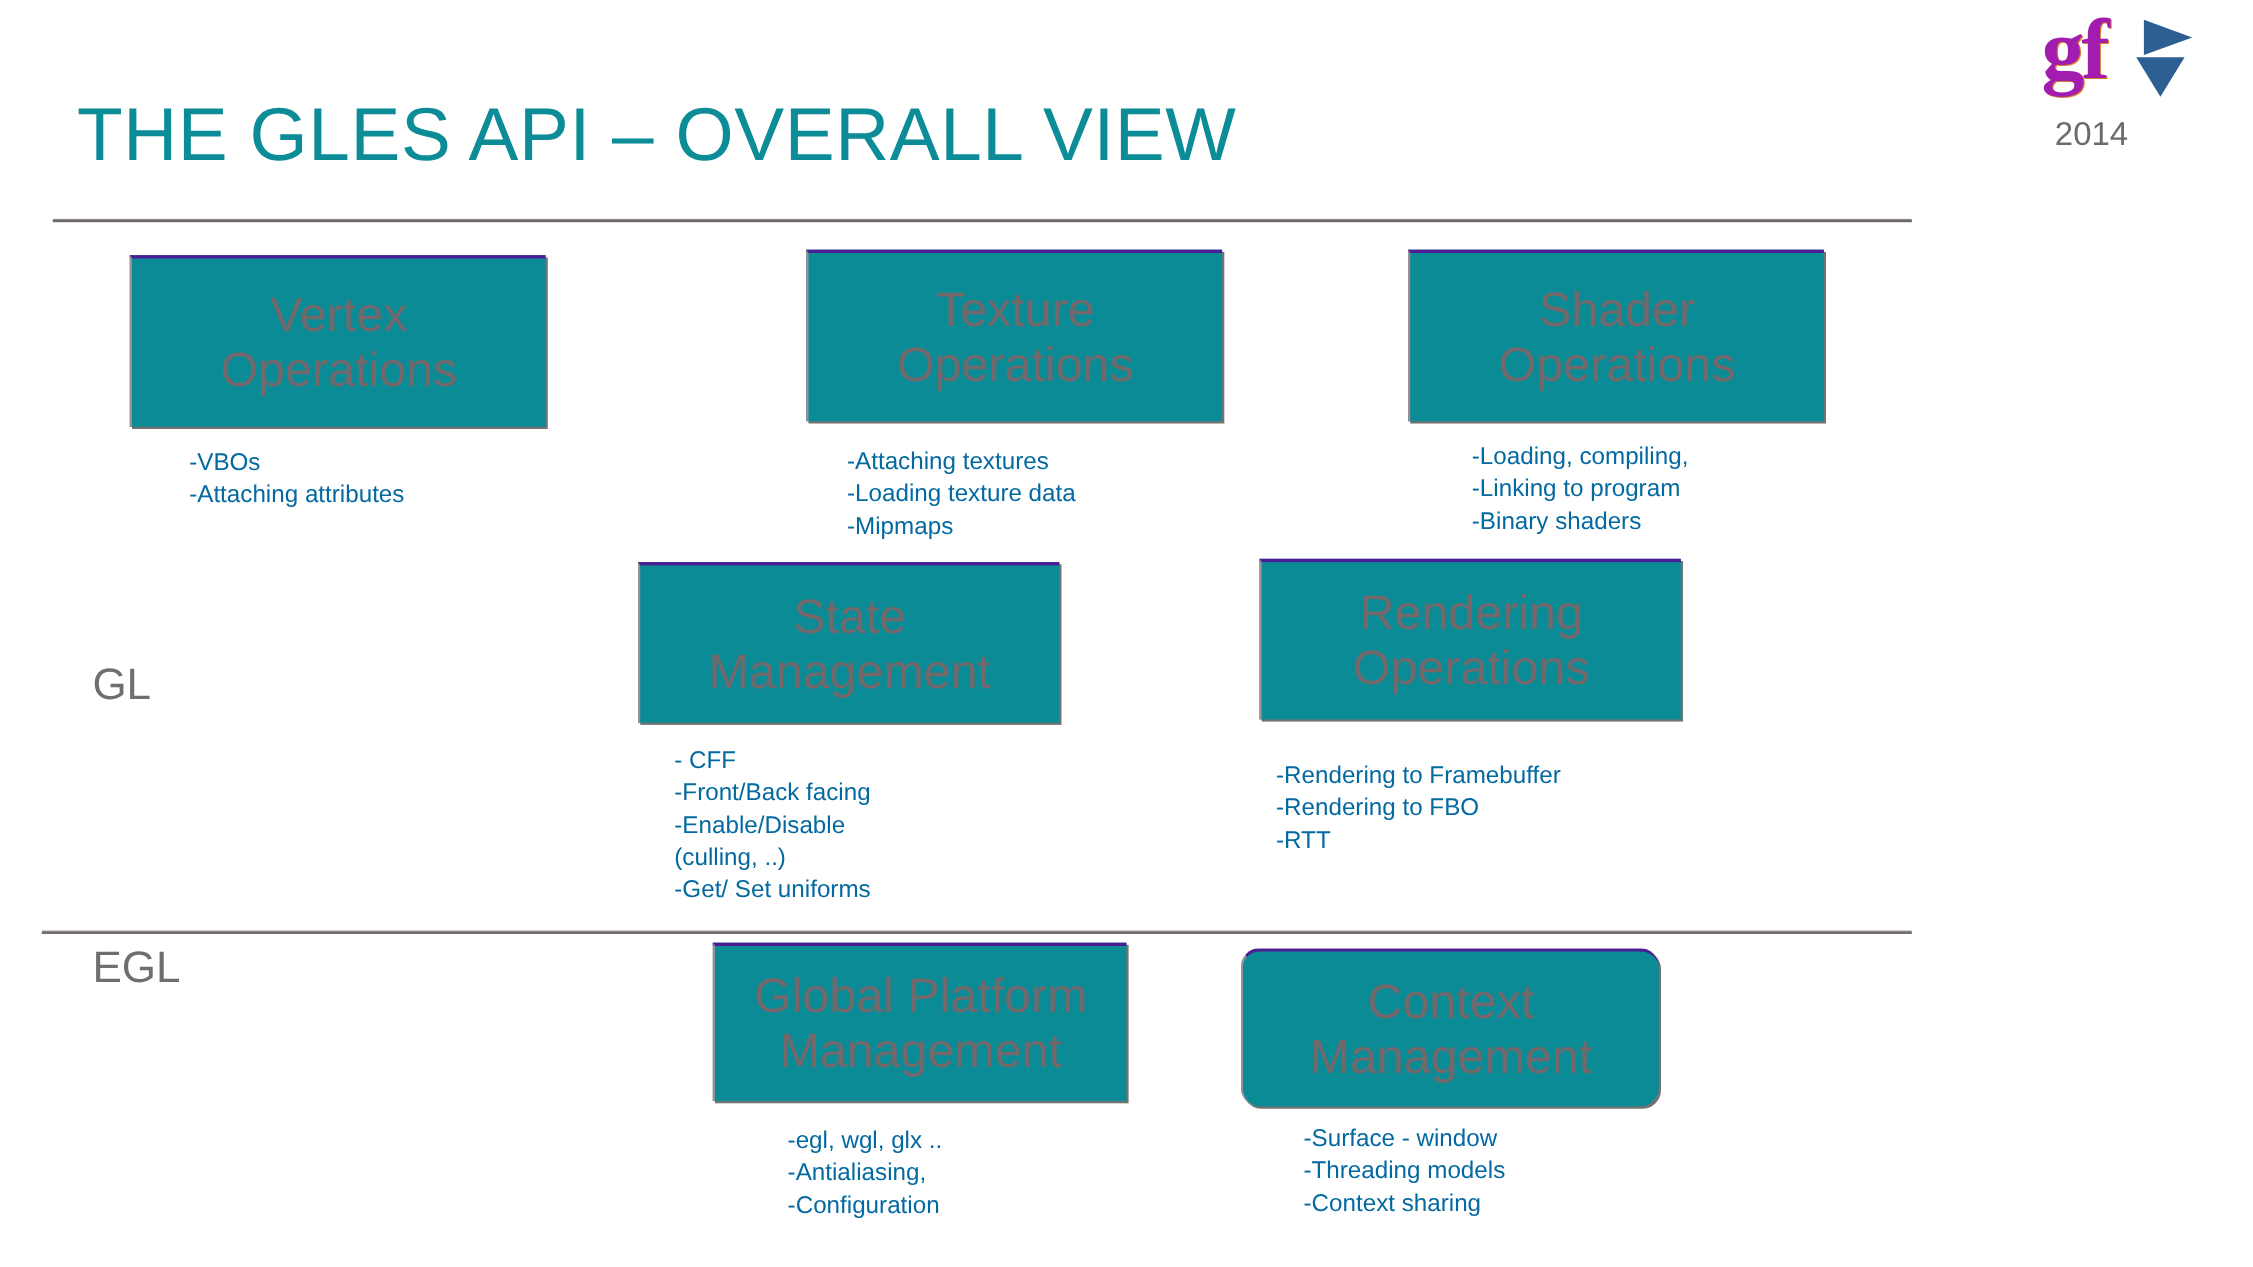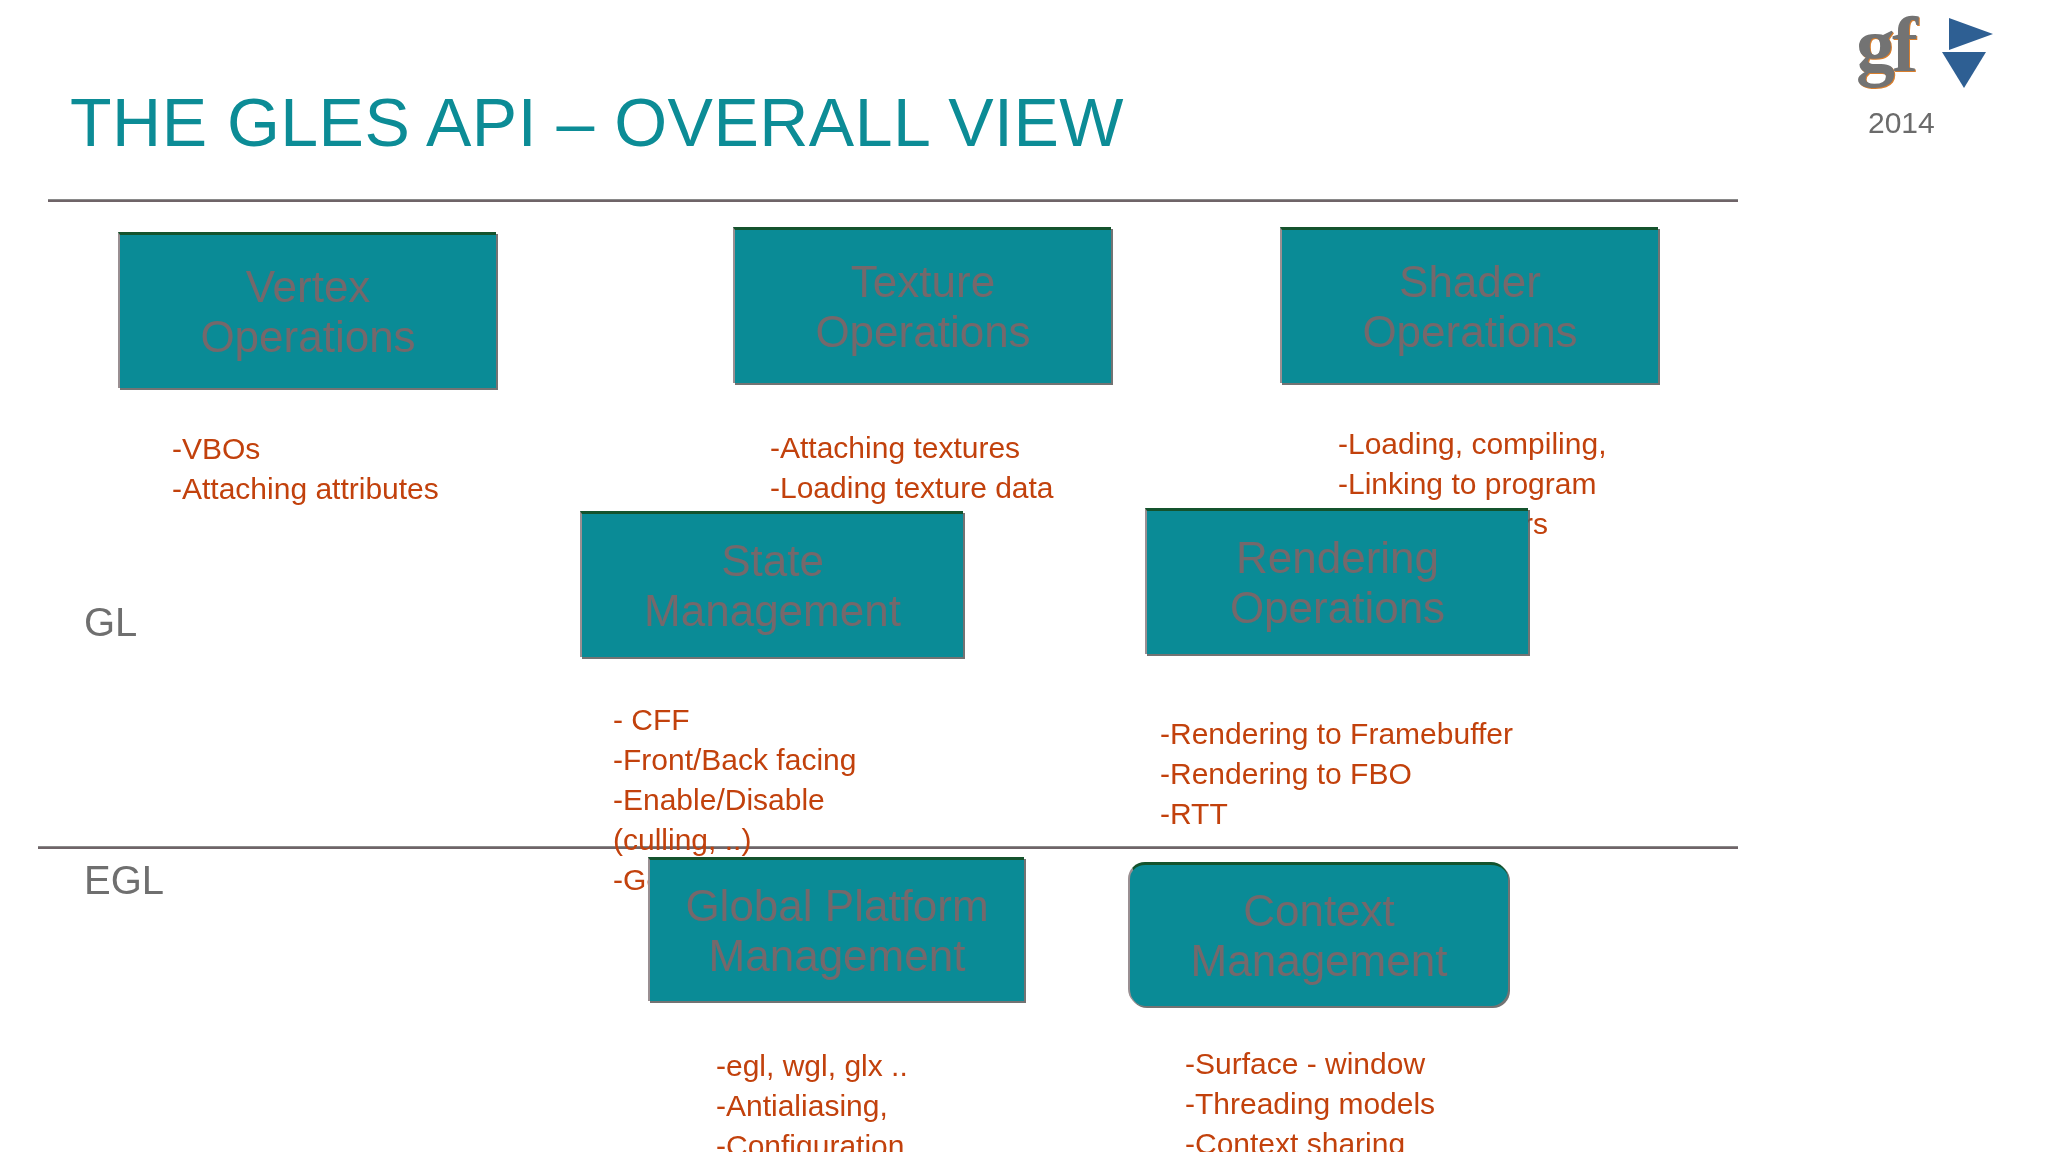--- a/index.html
+++ b/index.html
@@ -51,21 +51,21 @@
     width: 170px;
     height: 130px;
   }
   .logo-gf {
     position: absolute;
     left: 0px;
     top: -4px;
     font-family: "Liberation Serif", serif;
     font-weight: bold;
     font-size: 78px;
-    color: #737373;
+    color: #a21caf;
     text-shadow: 1px 1px 0 #d97e2c;
     letter-spacing: -3px;
     line-height: 1;
   }
   .logo-tri {
     position: absolute;
     width: 0; height: 0;
   }
   .logo-tri-top {
     left: 93px;
@@ -112,46 +112,45 @@
     width: 1700px;
     height: 3px;
     background: linear-gradient(to bottom, #8a8a8a 0 1px, #6f6468 1px 3px);
   }
 
   
   .node {
     position: absolute;
     background: #0A8B96;
     box-shadow: 2px 2px 0 rgba(90,90,90,0.85);
-    border-top: 3px solid #14532d;
+    border-top: 3px solid #4c1d95;
     border-left: 2px solid #9a8f92;
     box-sizing: border-box;
     display: flex;
     align-items: center;
     justify-content: center;
     overflow: visible;
   }
   .node-label {
     color: #75686B;
     font-size: 44px;
     line-height: 1.12;
     text-align: center;
     width: 112%;
     font-weight: 400;
     white-space: pre-line;
   }
 
   
   .bullets {
     position: absolute;
-    color: #c2410c;
-    font-size: 30px;
+    color: #0369a1;
+    font-size: 22px;
     line-height: 1.33;
     white-space: pre-line;
-    margin-top: 24px;
   }
 </style>
 </head>
 <body>
 
 <div id="slide">
 
   <div class="slide-title">THE GLES API – OVERALL VIEW</div>
   <div class="title-rule"></div>
 

